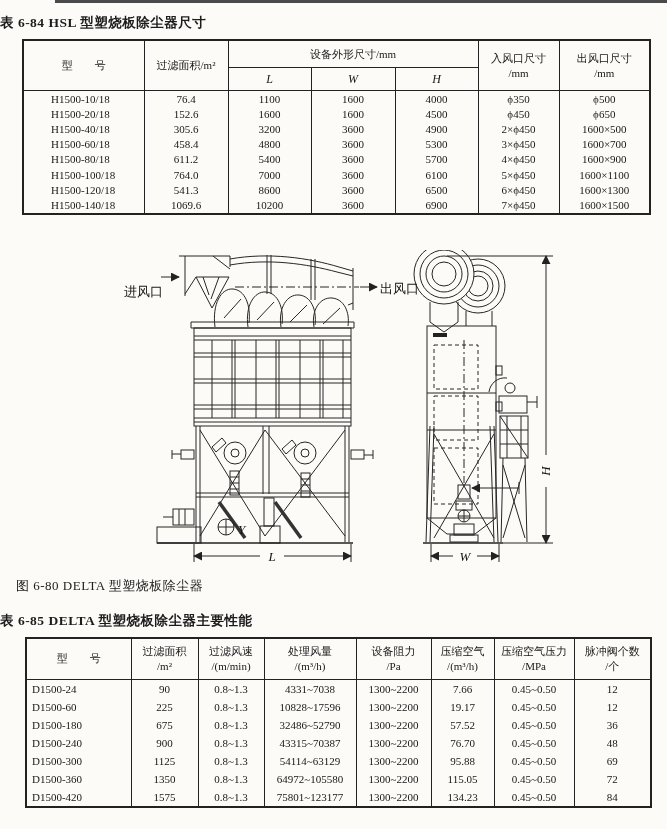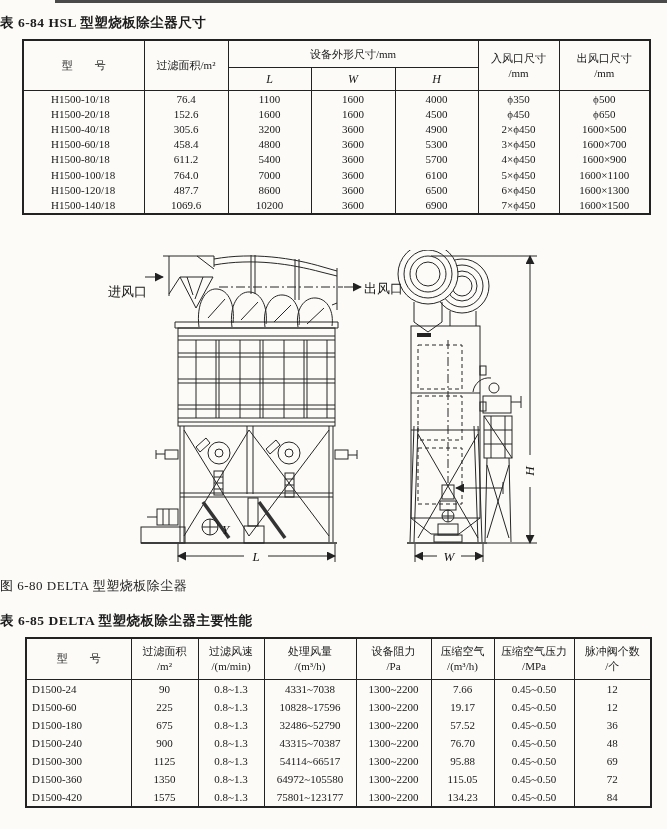--- a/index.html
+++ b/index.html
@@ -34,21 +34,21 @@
   #table1 tbody td{height:15.2px;}
   #table2 tbody td{height:18px;}
   #table1 td:first-child{text-align:left;padding-left:27px;}
   #table2 td:first-child{text-align:left;padding-left:5px;}
   .ital{font-style:italic;font-size:12px;}
   .hdr-unit{display:block;}
   .hdr-lbl{display:block;}
   #table1 thead tr.r1 th{height:24px;}
   #table1 thead tr.r2 th{height:20px;}
   #table2 thead th{height:38px;}
-  figure{margin:0;}
+  figure{margin:16px;}
   svg#fig{display:block;margin:35px 0 0 101px;}
   #figcap{margin-top:7px;text-align:left;font-size:13px;letter-spacing:.5px;}
   .ln{stroke:#262626;stroke-width:1;fill:none;}
   .thick{stroke:#333;stroke-width:3.5;fill:none;}
   .base{stroke:#222;stroke-width:1.6;fill:none;}
   .dash{stroke-dasharray:4 3;}
   .dd{stroke-dasharray:9 3 2 3;}
   .tx{fill:#151515;stroke:none;font-size:13px;font-family:"Liberation Serif","DejaVu Serif",serif;}
   .txi{fill:#151515;stroke:none;font-size:13px;font-style:italic;font-family:"Liberation Serif","DejaVu Serif",serif;}
   .fillbg{fill:#fcfbf8;}
@@ -141,21 +141,21 @@
         <td>H1500-100/18</td>
         <td>764.0</td>
         <td>7000</td>
         <td>3600</td>
         <td>6100</td>
         <td>5×ϕ450</td>
         <td>1600×1100</td>
       </tr>
       <tr>
         <td>H1500-120/18</td>
-        <td>487.7</td>
+        <td>541.3</td>
         <td>8600</td>
         <td>3600</td>
         <td>6500</td>
         <td>6×ϕ450</td>
         <td>1600×1300</td>
       </tr>
       <tr>
         <td>H1500-140/18</td>
         <td>1069.6</td>
         <td>10200</td>
@@ -390,21 +390,21 @@
         <td>43315~70387</td>
         <td>1300~2200</td>
         <td>76.70</td>
         <td>0.45~0.50</td>
         <td>48</td>
       </tr>
       <tr>
         <td>D1500-300</td>
         <td>1125</td>
         <td>0.8~1.3</td>
-        <td>54114~66517</td>
+        <td>54114~63129</td>
         <td>1300~2200</td>
         <td>95.88</td>
         <td>0.45~0.50</td>
         <td>69</td>
       </tr>
       <tr>
         <td>D1500-360</td>
         <td>1350</td>
         <td>0.8~1.3</td>
         <td>64972~105580</td>

